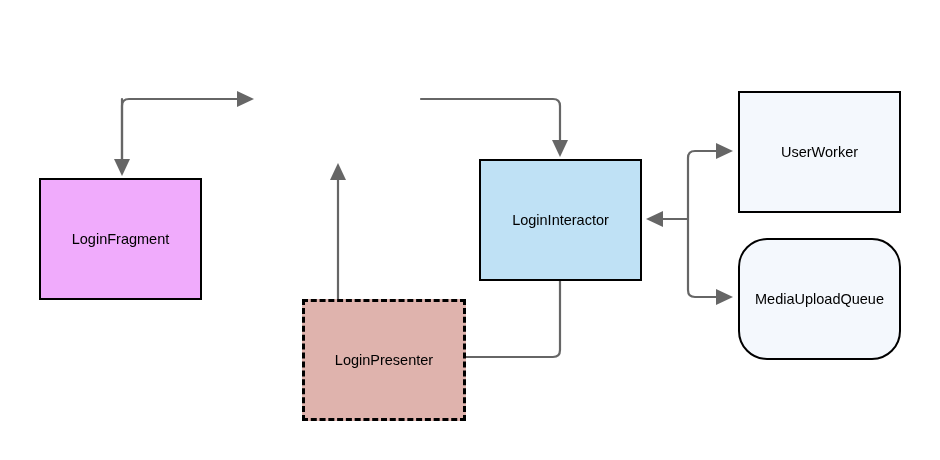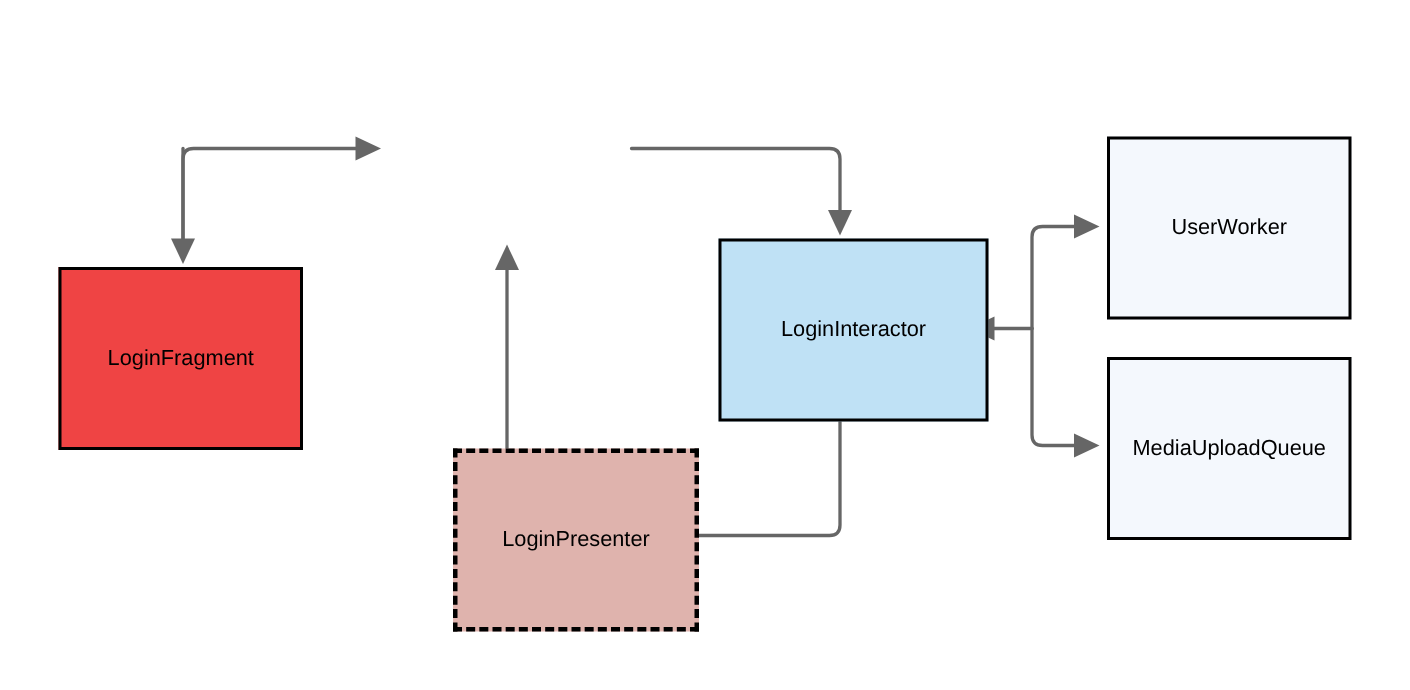--- a/index.html
+++ b/index.html
@@ -39,20 +39,21 @@
   }
   .node.dashed {
     border-style: dashed;
     border-width: 3px;
   }
   .node-label {
     display: block;
   }
   .overflow-label {
     overflow: visible;
+    border-radius: 29px;
   }
 </style>
 </head>
 <body>
 
 <div id="canvas">
 
   <svg id="edges" viewBox="0 0 940 460" width="940" height="460" xmlns="http://www.w3.org/2000/svg">
 
     <g fill="none" stroke="#666666" stroke-width="2.2" stroke-linecap="round" stroke-linejoin="round">
@@ -72,29 +73,29 @@
       <polygon points="560,157 552,140 568,140"></polygon>
       <polygon points="426,357 443,349 443,365"></polygon>
       <polygon points="338,163 330,180 346,180"></polygon>
       <polygon points="646,219 663,211 663,227"></polygon>
       <polygon points="733,151 716,143 716,159"></polygon>
       <polygon points="733,297 716,289 716,305"></polygon>
     </g>
   </svg>
 
 
-  <div class="node" style="left:39px; top:178px; width:163px; height:122px; background:#ef4444;">
+  <div class="node" style="left:39px; top:178px; width:163px; height:122px; background:#f0abfc;">
     <span class="node-label">LoginFragment</span>
   </div>
 
   <div class="node dashed" style="left:258px; top:299px; width:164px; height:122px; background:#dfb3ad;margin-left:44px;">
     <span class="node-label">LoginPresenter</span>
   </div>
 
-  <div class="node" style="left:479px; top:159px; width:180px; height:122px; background:#bfe1f5;">
+  <div class="node" style="left:479px; top:159px; width:163px; height:122px; background:#bfe1f5;">
     <span class="node-label">LoginInteractor</span>
   </div>
 
   <div class="node" style="left:738px; top:91px; width:163px; height:122px; background:#f4f8fd;text-align:center;">
     <span class="node-label">UserWorker</span>
   </div>
 
   <div class="node overflow-label" style="left:738px; top:238px; width:163px; height:122px; background:#f4f8fd;">
     <span class="node-label">MediaUploadQueue</span>
   </div>

